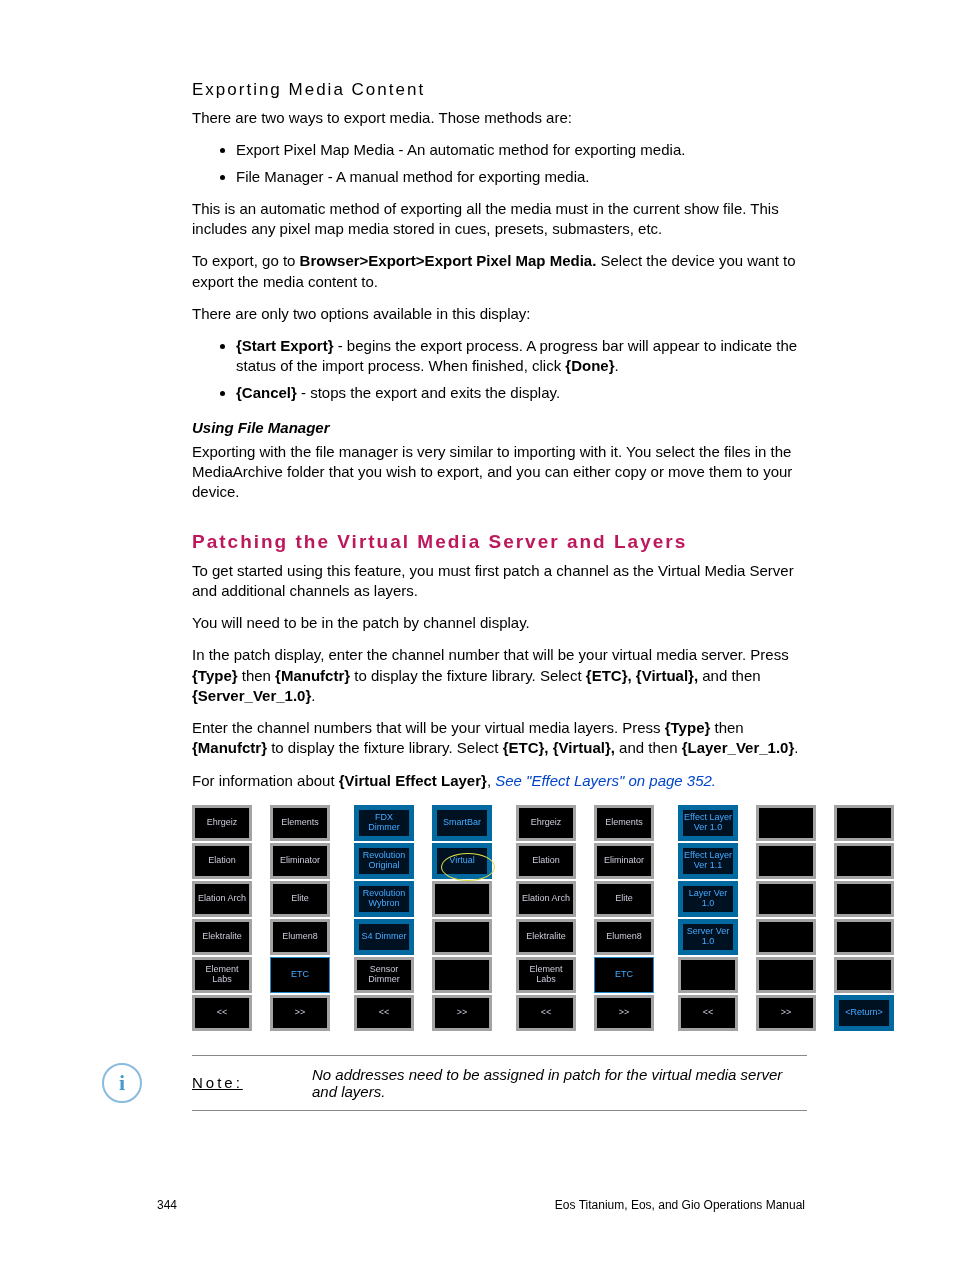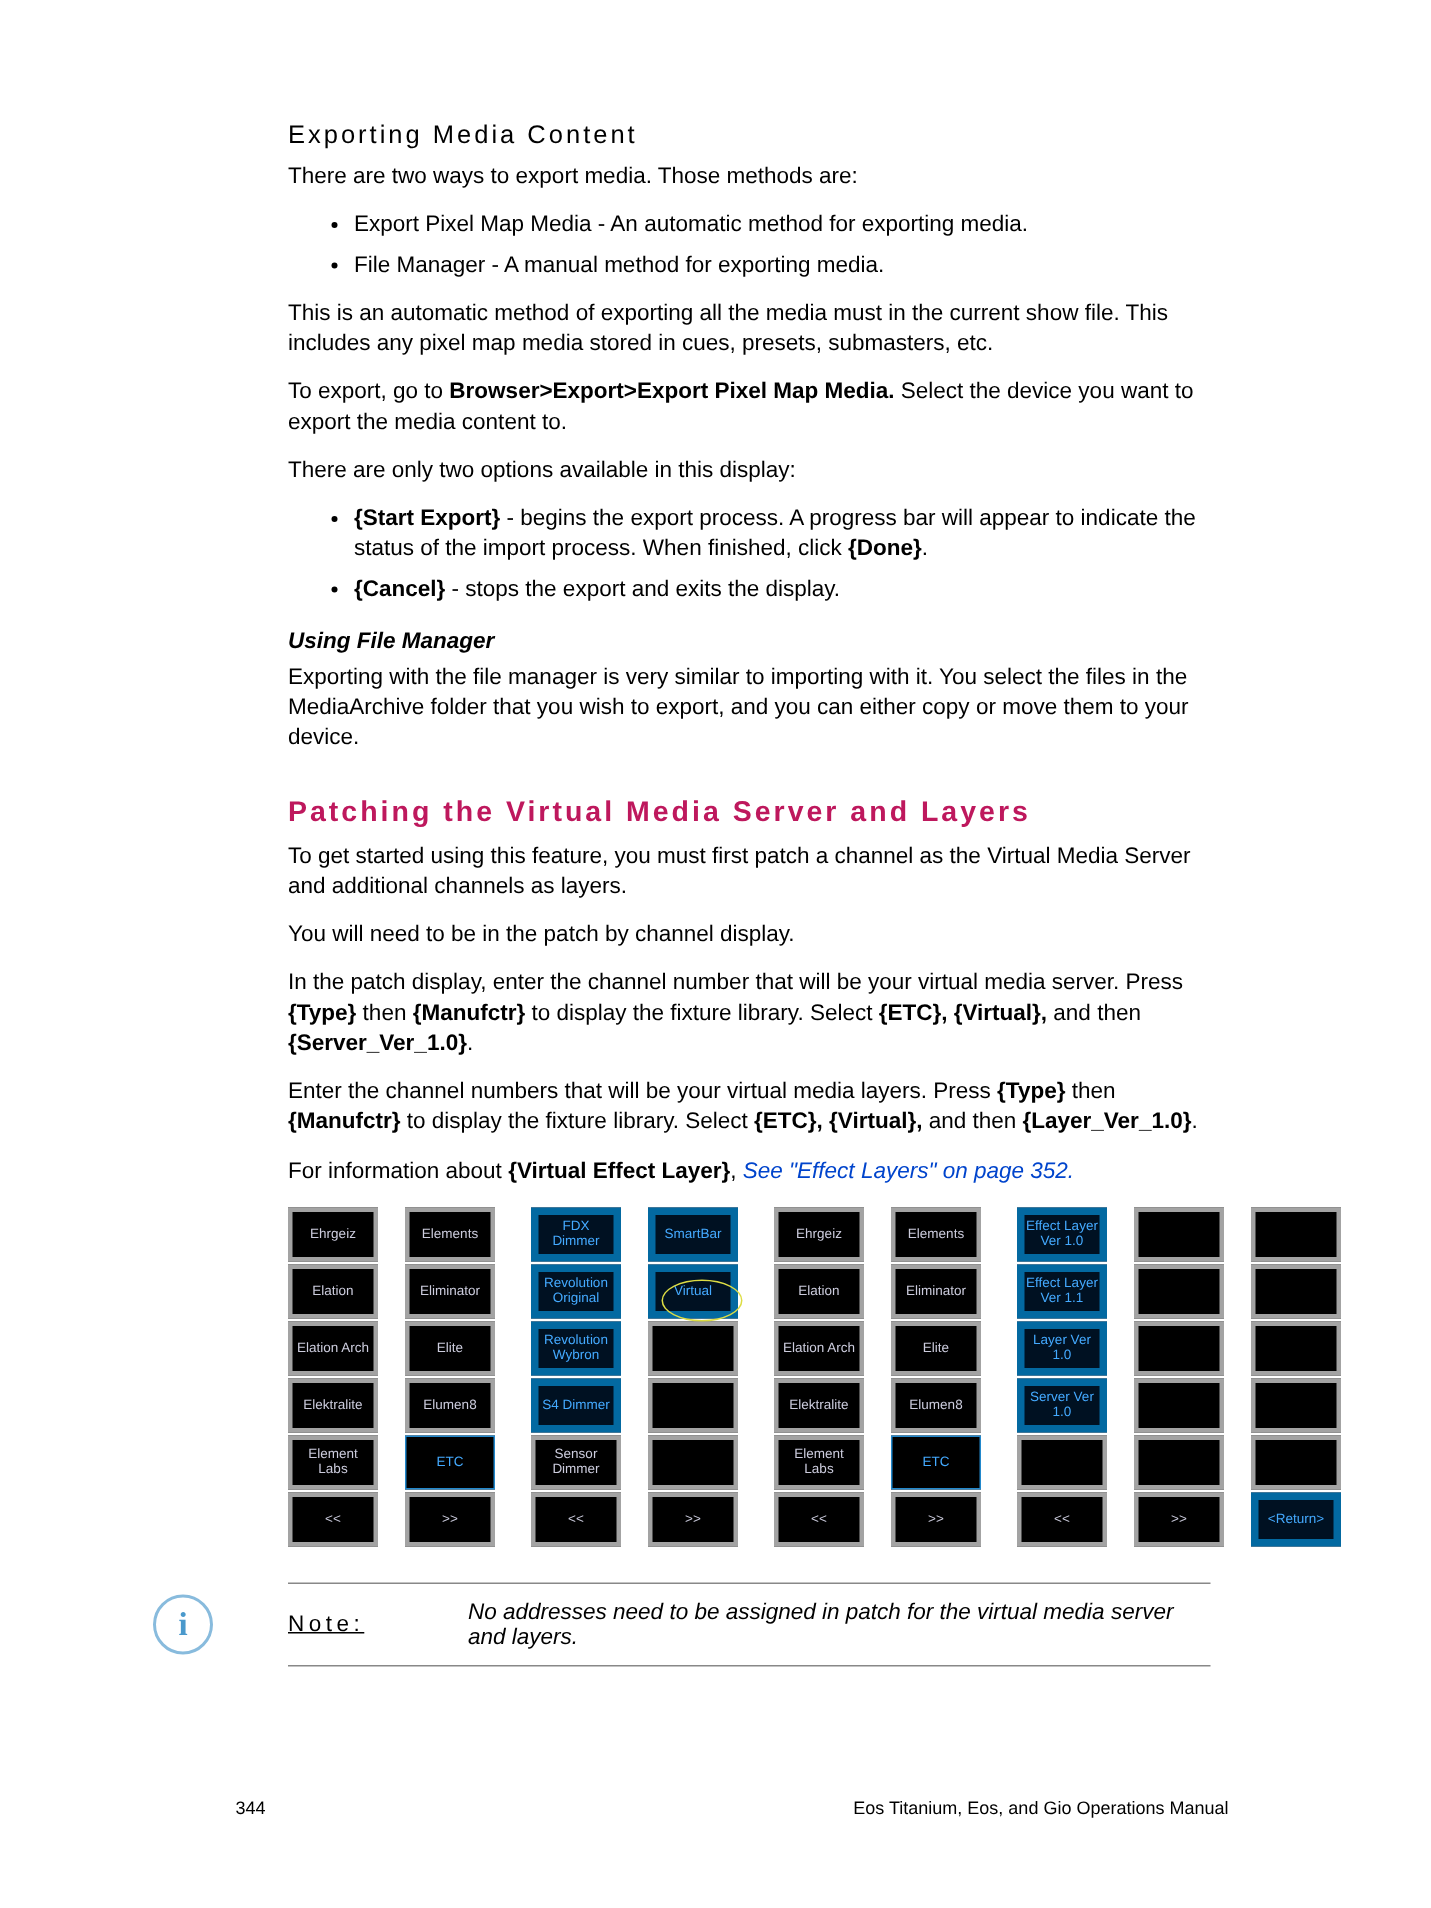--- a/index.html
+++ b/index.html
@@ -17,21 +17,21 @@
 .col { display:flex; flex-direction:column; gap:2px; }
 .cell { width:60px; height:36px; background:#000; color:#ccd; font-size:9px; display:flex; align-items:center; justify-content:center; text-align:center; border:3px solid #a3a3a3; box-sizing:border-box; line-height:1.1; padding:1px; }
 .sel { color:#4af; background:#012; border:5px solid #0369a1; }
 .etc { color:#4af; background:#000000; border:1px solid #28c; }
 .circle { position:relative; }
 .circle::after { content:""; position:absolute; border:1px solid #dd4; border-radius:50%; width:52px; height:26px; left:4px; top:5px; }
 .note-row { display:flex; align-items:center; margin-top:24px; border-top:1px solid #888; border-bottom:1px solid #888; padding:10px 0; position:relative; }
 .note-icon { position:absolute; left:-90px; width:36px; height:36px; border:2px solid #88bbdd; border-radius:50%; display:flex; align-items:center; justify-content:center; color:#4a99cc; font-family:Georgia,serif; font-size:22px; font-weight:700; }
 .note-label { font-size:15px; letter-spacing:3px; text-decoration:underline; font-weight:400; width:120px; }
 .note-text { font-style:italic; font-size:15px; flex:1; }
-.footer { position:absolute; bottom:60px; left:120px; right:98px; display:flex; justify-content:space-between; font-size:12px; }
+.footer { position:absolute; bottom:60px; left:120px; right:112px; display:flex; justify-content:space-between; font-size:12px; }
 </style>
 </head>
 <body>
 
 <div class="page">
   <h3>Exporting Media Content</h3>
   <p>There are two ways to export media. Those methods are:</p>
   <ul>
     <li>Export Pixel Map Media - An automatic method for exporting media.</li>
     <li>File Manager - A manual method for exporting media.</li>

